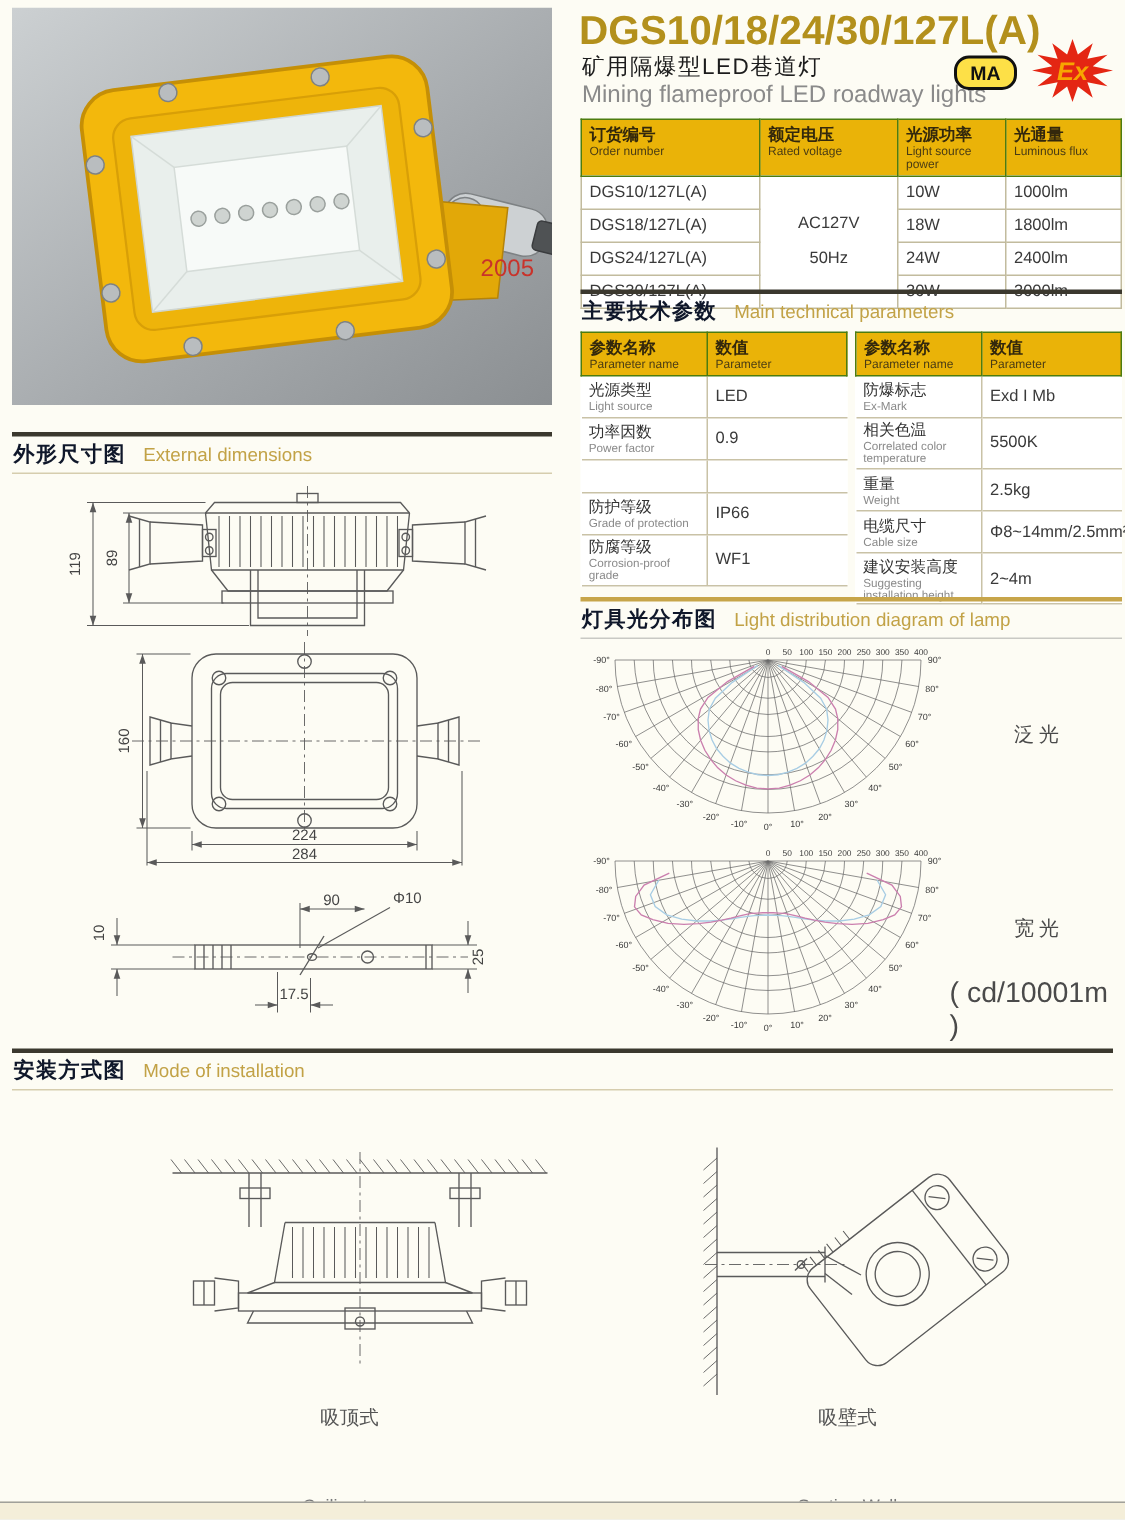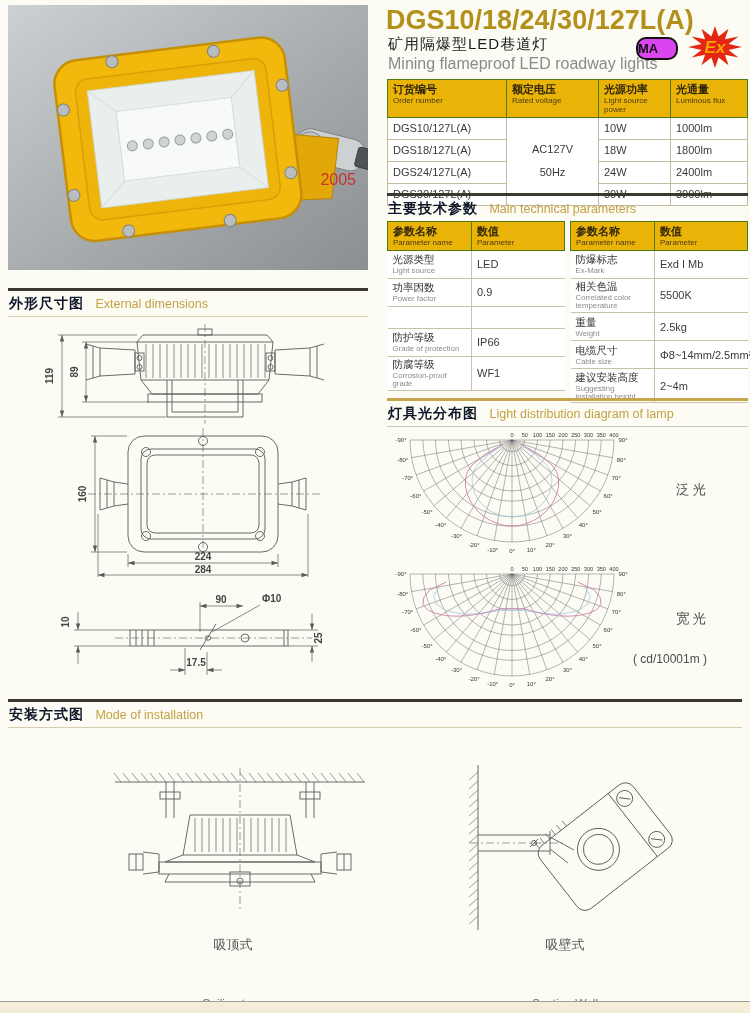--- a/index.html
+++ b/index.html
@@ -7,21 +7,21 @@
         font-family:"Liberation Sans",sans-serif;margin:0 auto;}
   
   .photo{position:absolute;left:8px;top:5px;width:360px;height:190px;}
   .photo svg{display:block}
   .photo-year{position:absolute;right:12px;bottom:6px;font-size:16px;color:#c9332b;}
   
   .model{position:absolute;left:386px;top:5px;font-size:27px;font-weight:bold;color:#b3901c;white-space:nowrap;}
   .sub-zh{position:absolute;left:388px;top:35px;font-size:15px;color:#1c1c1c;letter-spacing:1px;}
   .sub-en{position:absolute;left:388px;top:55px;font-size:16px;color:#8a8a8a;}
   .ma{position:absolute;left:636px;top:37px;width:38px;height:19px;border:2.5px solid #111;border-radius:10px;
-      display:flex;align-items:center;justify-content:flex-start;font-weight:bold;font-size:13px;color:#111;background:#d946ef;}
+      display:flex;align-items:center;justify-content:center;font-weight:bold;font-size:13px;color:#111;background:#fde047;}
   .ex{position:absolute;left:686px;top:24px;}
   
   table{border-collapse:collapse;table-layout:fixed;}
   .order{position:absolute;left:387px;top:79px;width:361px;}
   .order th,.ptbl th{background:#eab308;text-align:left;padding:2px 5px;border:1px solid #4d7c0f;font-weight:normal;vertical-align:top;}
   .th-zh{display:block;font-size:11px;color:#33280c;font-weight:bold;}
   .th-en{display:block;font-size:8px;color:#4a3c14;line-height:1.1;}
   .order td{border:1px solid #c2bb9e;background:#fff;padding:1px 5px;font-size:11px;color:#3a3a3a;height:19px;}
   .vcell{text-align:center;vertical-align:middle;font-size:11.5px;}
   .vcell span{display:block;line-height:2.1;}
@@ -35,30 +35,30 @@
   .p-en{display:block;font-size:7.8px;color:#8a8a8a;line-height:1.05;}
   
   .section{position:absolute;}
   .rule-d{height:2.5px;background:#3b382e;}
   .rule-gold{height:2.5px;background:#c7a54a;}
   .stitle{padding:3px 0 3px 1px;white-space:nowrap;}
   .s-zh{font-size:14px;font-weight:bold;color:#0f172a;letter-spacing:1px;}
   .s-en{font-size:12.5px;color:#c2a246;margin-left:7px;}
   .rule-l{height:1px;background:#d6cdae;}
   
-  .drawing{position:absolute;font-weight:bold;}
+  .drawing{position:absolute;}
   #d-side{left:40px;top:322px;} #d-front{left:40px;top:428px;} #d-bracket{left:40px;top:580px;}
   #d-ceiling{left:95px;top:760px;} #d-wall{left:448px;top:750px;}
   .dim{font-size:10px;fill:#444;}
   
   .polar{position:absolute;left:392px;}
   #polar-0{top:427px;} #polar-1{top:561px;}
   .beam-label{position:absolute;left:676px;font-size:13.5px;color:#4a4a4a;letter-spacing:3px;}
   #beam-0{top:481px;} #beam-1{top:610px;}
-  .unit-note{position:absolute;left:633px;top:652px;font-size:12px;color:#4a4a4a;}
+  .unit-note{position:absolute;left:633px;top:652px;font-size:19px;color:#4a4a4a;}
   
   .caption{position:absolute;top:936px;width:210px;text-align:center;}
   #cap-0{left:128px;} #cap-1{left:460px;}
   .cap-zh{font-size:13px;color:#555;}
   .cap-en{font-size:12px;color:#777;margin-top:43px;}
   .footer{position:absolute;left:0;top:1001px;width:750px;height:12px;background:#f4eed9;border-top:1px solid #a0a09a;}
 </style>
 </head>
 <body>
 

